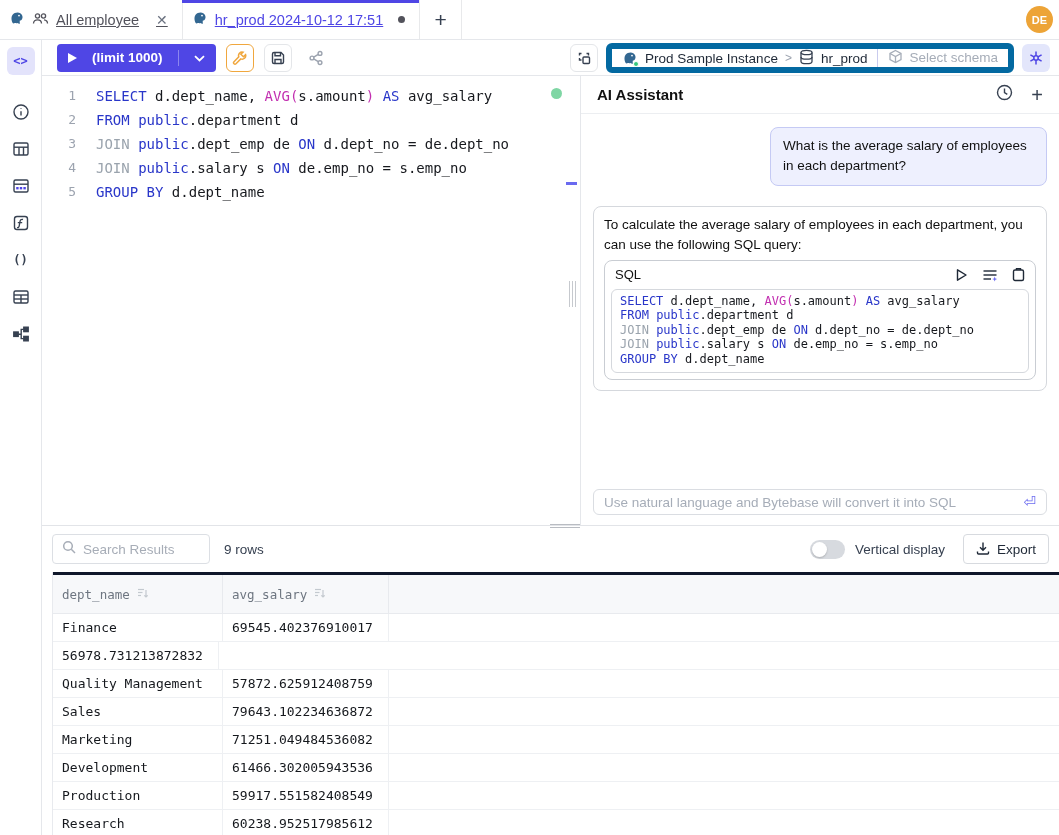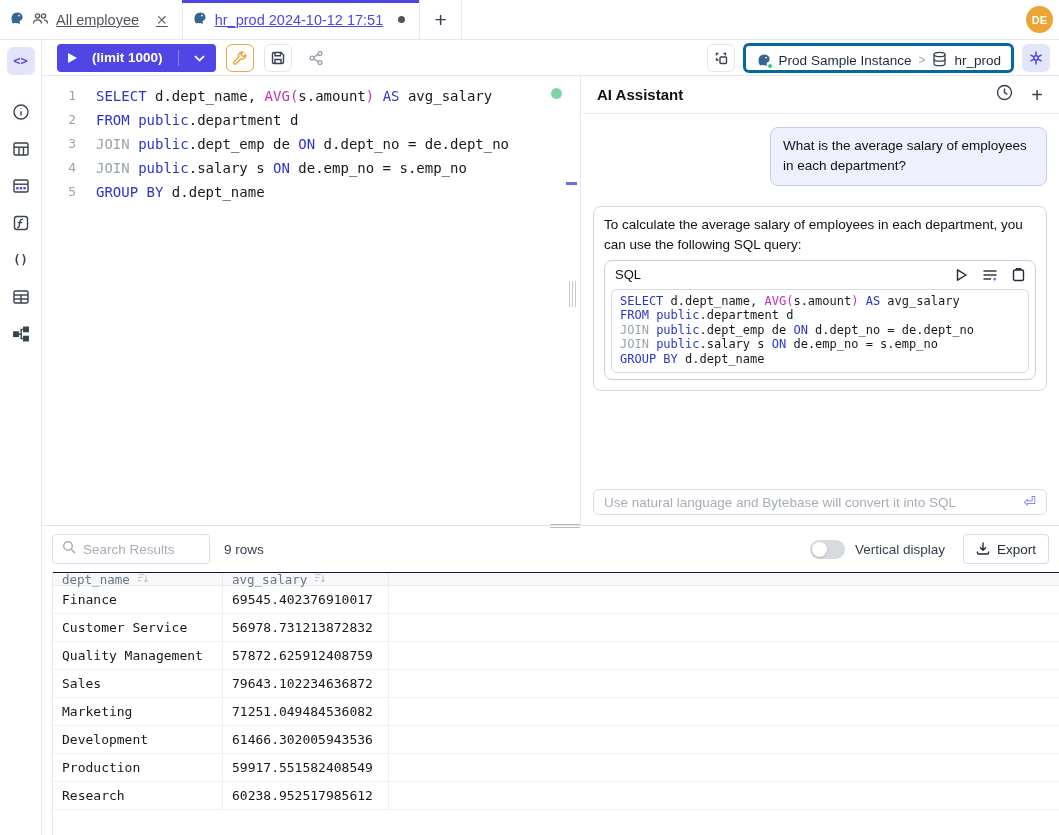--- a/index.html
+++ b/index.html
@@ -30,21 +30,21 @@
 
   
   .toolbar { height:36px; flex:none; display:flex; align-items:center; padding:0 9px 0 15px; gap:10px; border-bottom:1px solid #e5e7eb; }
   .run-btn { background:#4f46e5; color:#fff; height:28px; border:none; border-radius:4px; display:flex; align-items:center; padding:0 11px; gap:15px; font-size:13.5px; font-weight:600; font-family:inherit; cursor:pointer; }
   .run-btn .play { width:0; height:0; border-left:9px solid #fff; border-top:5.5px solid transparent; border-bottom:5.5px solid transparent; }
   .run-sep { width:1px; height:16px; background:rgba(255,255,255,.35); }
   .icon-btn { width:28px; height:28px; border-radius:6px; display:flex; align-items:center; justify-content:center; background:#fff; border:1px solid transparent; cursor:pointer; color:#374151; }
   .icon-btn.wrench { border-color:#f0a73e; color:#f0a73e; }
   .icon-btn.save { border-color:#e4e6e9; }
   .toolbar-right { margin-left:auto; display:flex; align-items:center; gap:8px; }
-  .conn-pill { height:30px; border:3px solid #0369a1; border-radius:6px; display:flex; align-items:flex-end; font-size:13.5px; color:#1f2937; overflow:hidden; cursor:pointer; background:#fff; }
+  .conn-pill { height:30px; border:6px solid #0369a1; border-radius:6px; display:flex; align-items:flex-start; font-size:13.5px; color:#1f2937; overflow:hidden; cursor:pointer; background:#fff; }
   .conn-main { display:flex; align-items:center; gap:7px; padding:0 10px; }
   .conn-sep-gt { color:#9ca3af; font-size:12px; }
   .conn-schema { display:flex; align-items:center; gap:6px; padding:0 10px; color:#a6adb8; border-left:1px solid #c9cbee; }
   .ai-btn { width:28px; height:28px; border-radius:6px; background:#e3e6fb; color:#4f46e5; display:flex; align-items:center; justify-content:center; cursor:pointer; }
   .pg-wrap { position:relative; width:16px; height:16px; }
   .pg-dot { position:absolute; right:-1px; bottom:-1px; width:6px; height:6px; border-radius:50%; background:#34c77b; border:1px solid #fff; }
 
   
   .split { flex:1; display:flex; min-height:0; position:relative; }
   .editor { flex:1; display:flex; position:relative; min-width:0; cursor:text; }
@@ -86,21 +86,21 @@
   .search-box input { flex:1; min-width:0; border:none; outline:none; font:13.5px "Liberation Sans", sans-serif; background:transparent; color:#3b82f6; }
   .search-box input::placeholder { color:#a7adb7; }
   .rowcount { font-size:13.5px; color:#374151; }
   .res-right { margin-left:auto; display:flex; align-items:center; gap:10px; }
   .toggle { width:35px; height:19px; border-radius:10px; background:#d7dadf; position:relative; cursor:pointer; }
   .toggle .knob { position:absolute; left:2px; top:2px; width:15px; height:15px; border-radius:50%; background:#fff; box-shadow:0 1px 2px rgba(0,0,0,.2); }
   .toggle-label { font-size:13.5px; color:#374151; margin-right:8px; }
   .export-btn { height:30px; border:1px solid #d7dadf; border-radius:4px; display:flex; align-items:center; gap:7px; padding:0 12px; font-size:13.5px; color:#1f2937; background:#fff; font-family:inherit; cursor:pointer; }
 
   .table-wrap { flex:1; margin-left:10px; border-left:1px solid #e8eaee; overflow:hidden; font-family:"DejaVu Sans Mono", monospace; }
-  .grid-head { display:flex; height:14px; background:#f7f8fa; border-top:1px solid #0f172a; border-bottom:1px solid #e8eaee; }
+  .grid-head { display:flex; height:42px; background:#f7f8fa; border-top:3px solid #0f172a; border-bottom:1px solid #e8eaee; }
   .gh-cell { display:flex; align-items:center; gap:7px; padding:0 9px; color:#6e7681; font-size:12.5px; border-right:1px solid #e8eaee; cursor:pointer; }
   .gh-cell.c1 { width:170px; } .gh-cell.c2 { width:166px; }
   .gh-fill { flex:1; }
   .grid-row { display:flex; height:28px; border-bottom:1px solid #eef0f3; }
   .gr-cell { display:flex; align-items:center; padding:0 9px; font-size:13px; color:#15181d; border-right:1px solid #eef0f3; cursor:default; }
   .gr-cell.c1 { width:170px; } .gr-cell.c2 { width:166px; }
   .gr-fill { flex:1; }
   .sort-ic { opacity:.55; }
 </style>
 </head>
@@ -238,20 +238,27 @@
                     <circle cx="10" cy="5.6" r="0.9" fill="#fff"></circle>
                   </svg><span class="pg-dot"></span></span>
               <span>Prod Sample Instance</span>
               <span class="conn-sep-gt">&gt;</span>
               <span><svg width="15" height="16" viewBox="0 0 15 16" fill="none" stroke="#374151" stroke-width="1.3">
                     <ellipse cx="7.5" cy="3.5" rx="5.5" ry="2.2"></ellipse>
                     <path d="M2 3.5v4.5c0 1.2 2.5 2.2 5.5 2.2s5.5-1 5.5-2.2V3.5"></path>
                     <path d="M2 8v4.5c0 1.2 2.5 2.2 5.5 2.2s5.5-1 5.5-2.2V8"></path>
                   </svg></span>
               <span>hr_prod</span>
+            </div>
+            <div class="conn-schema">
+              <span><svg width="15" height="15" viewBox="0 0 15 15" fill="none" stroke="#a6adb8" stroke-width="1.3">
+                    <path d="M7.5 1.5l5.5 3v6l-5.5 3-5.5-3v-6z"></path>
+                    <path d="M2 4.5l5.5 3 5.5-3M7.5 7.5v6"></path>
+                  </svg></span>
+              <span>Select schema</span>
             </div>
           </div>
           <span class="ai-btn">
               <svg width="16" height="16" viewBox="0 0 16 16" fill="none" stroke="#4f46e5" stroke-width="1.5">
                 <path d="M8 1.5v13M2.4 4.8l11.2 6.4M2.4 11.2L13.6 4.8"></path>
                 <circle cx="8" cy="8" r="2.2" fill="#e3e6fb"></circle>
               </svg>
             </span>
         </div>
       </div>
@@ -382,21 +389,20 @@
             </div>
             <div class="gh-fill"></div>
           </div>
           <div id="grid-body">
               <div class="grid-row">
                 <div class="gr-cell c1">Finance</div>
                 <div class="gr-cell c2">69545.402376910017</div>
                 <div class="gr-fill"></div>
               </div>
               <div class="grid-row">
-                <div class="gr-cell c1">Customer Service</div>
                 <div class="gr-cell c2">56978.731213872832</div>
                 <div class="gr-fill"></div>
               </div>
               <div class="grid-row">
                 <div class="gr-cell c1">Quality Management</div>
                 <div class="gr-cell c2">57872.625912408759</div>
                 <div class="gr-fill"></div>
               </div>
               <div class="grid-row">
                 <div class="gr-cell c1">Sales</div>

